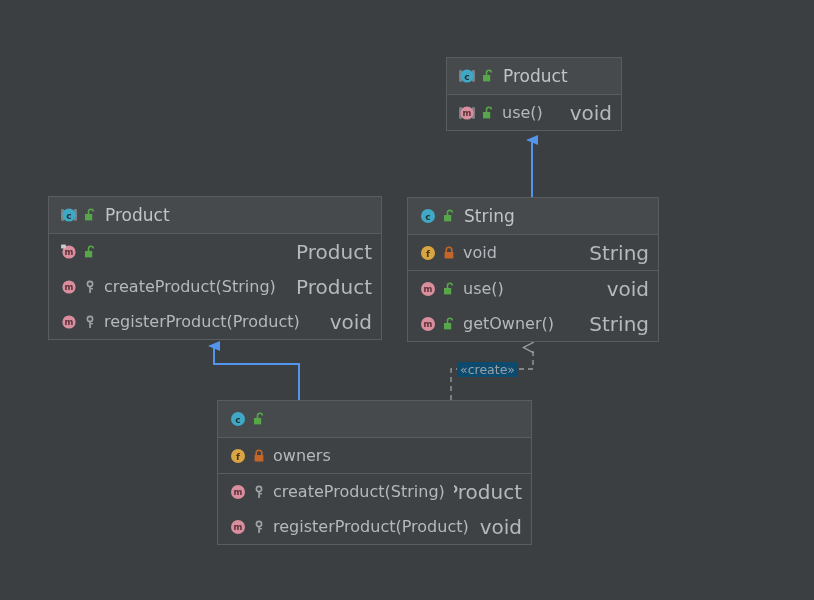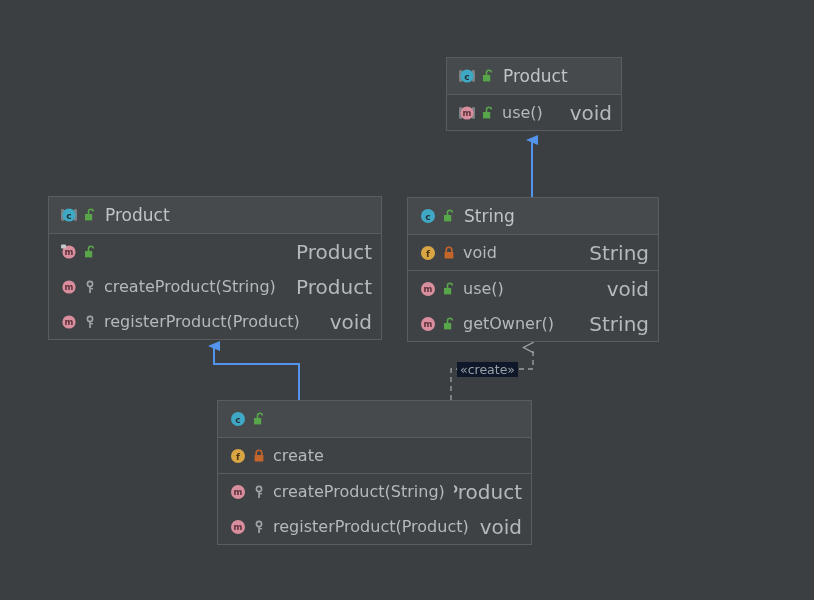--- a/index.html
+++ b/index.html
@@ -96,21 +96,21 @@
   .clipped .member-type {
     padding-left: 2px;
     margin-left: auto;
     max-width: 66px;
     direction: rtl;
   }
   .stereotype-label {
     position: absolute;
     font-size: 12.5px;
     color: #9aa0a6;
-    background: #0f172a;
+    background: #0c4a6e;
     padding: 0 3px;
     white-space: nowrap;
   }
 </style>
 </head>
 <body>
 
 <div id="canvas">
 
   <svg id="edges" viewBox="0 0 814 600" xmlns="http://www.w3.org/2000/svg">
@@ -340,21 +340,21 @@
             <circle cx="9" cy="9" r="7" fill="#d9a442"></circle>
             <text x="9" y="12.6" font-size="9" font-family="DejaVu Sans, sans-serif" fill="#4a3610" text-anchor="middle" font-weight="bold">f</text>
           </svg>
         </span>
         <span class="vis-slot">
           <svg width="14" height="14" viewBox="0 0 14 14">
             <path d="M4.2,6 L4.2,4 A2.8,2.8 0 0 1 9.8,4 L9.8,6" fill="none" stroke="#c4652a" stroke-width="1.6"></path>
             <rect x="2.6" y="6" width="8.8" height="6.4" rx="0.6" fill="#c4652a"></rect>
           </svg>
         </span>
-        <span class="member-name">create</span>
+        <span class="member-name">owners</span>
       </div>
     </div>
     <div class="section last">
       <div class="member-row clipped">
         <span class="icon-slot">
           <svg width="18" height="18" viewBox="0 0 18 18">
             <circle cx="9" cy="9" r="7" fill="#d98e9e"></circle>
             <text x="9" y="12.4" font-size="8.5" font-family="DejaVu Sans, sans-serif" fill="#5c3139" text-anchor="middle" font-weight="bold">m</text>
           </svg>
         </span>

